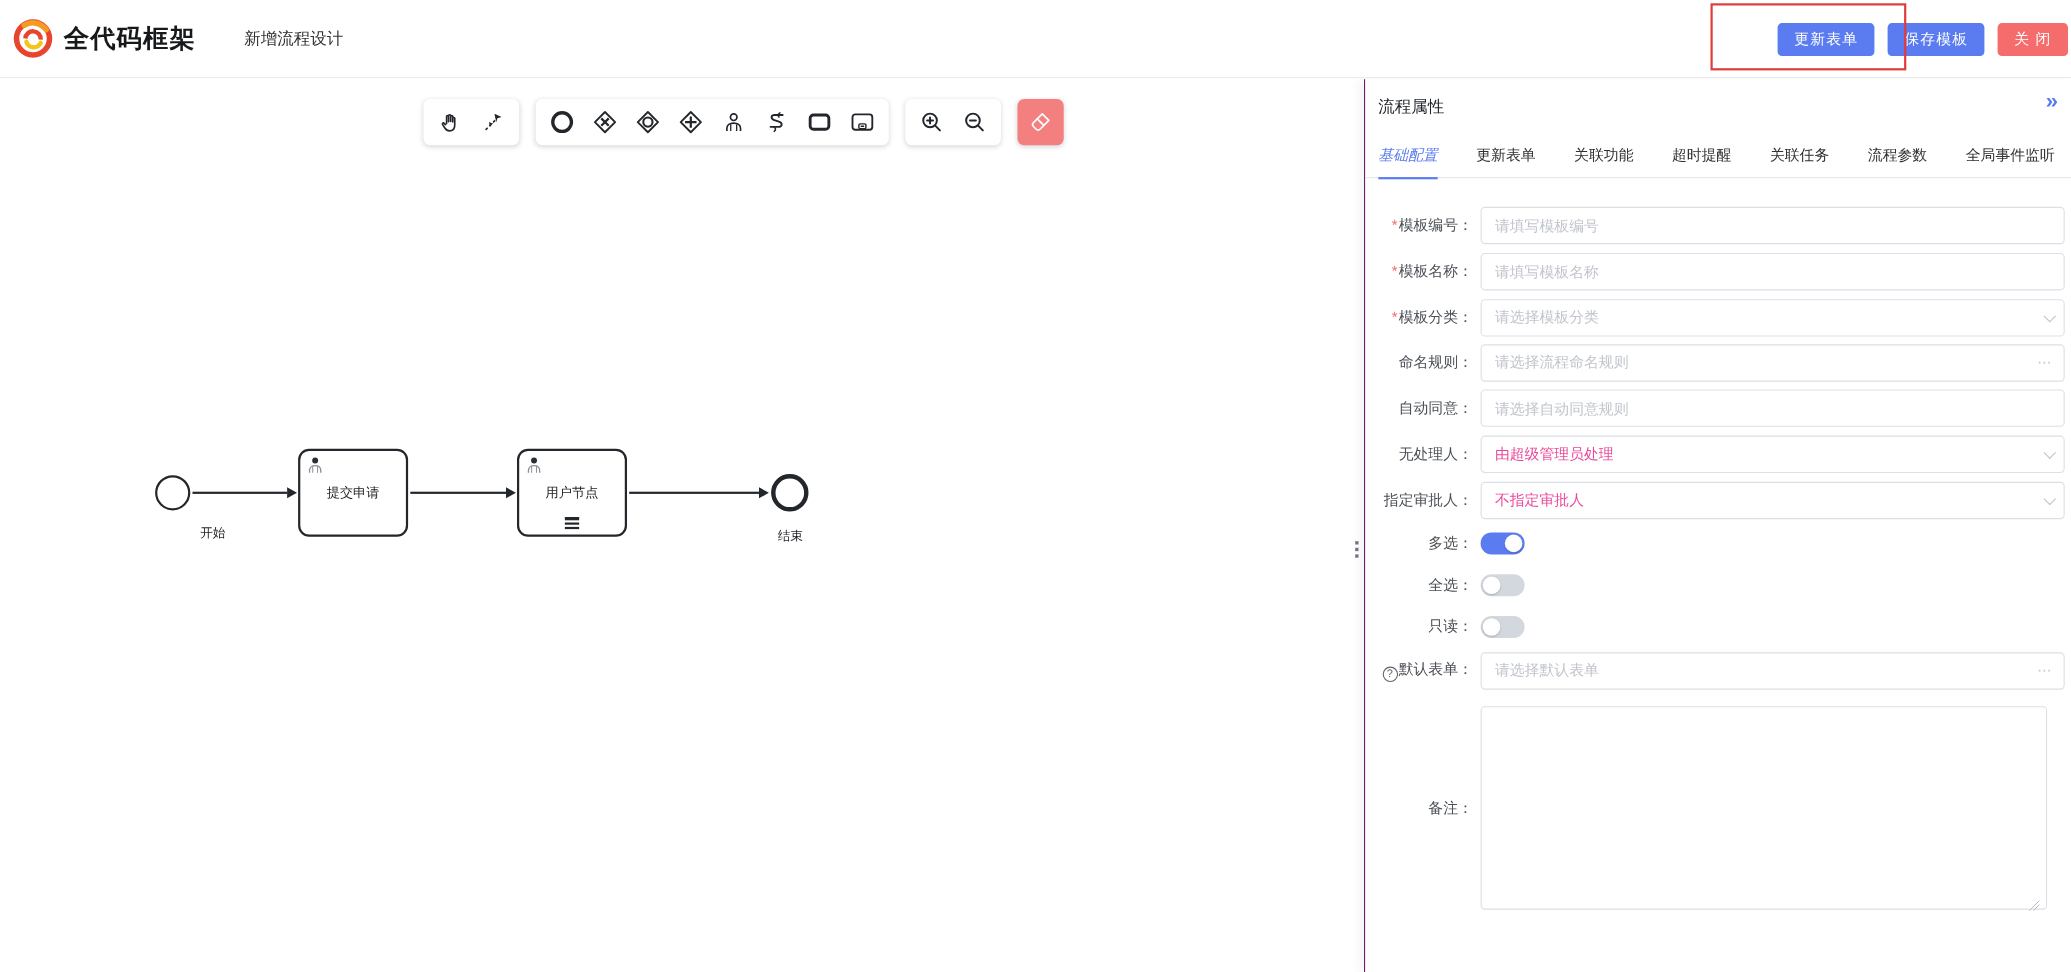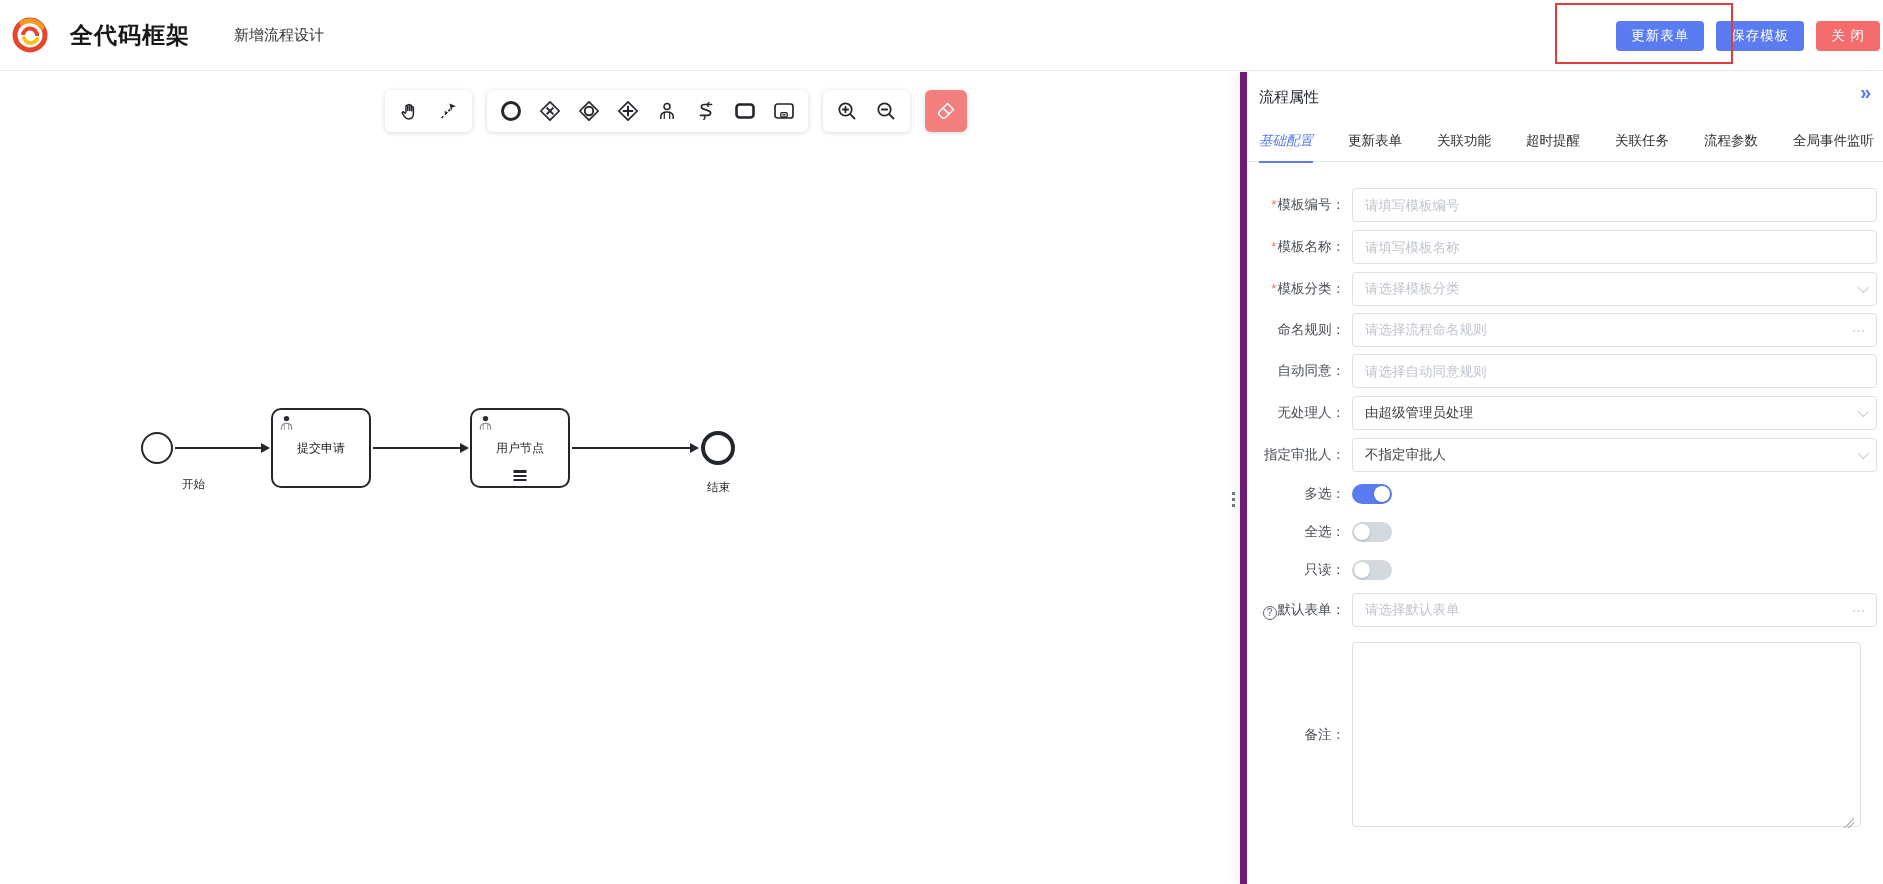--- a/index.html
+++ b/index.html
@@ -7,21 +7,21 @@
     --border:#dcdfe6; --ph:#c0c4cc; --text:#303133; --ink:#23262b;
   }
   *{box-sizing:border-box;margin:0;padding:0;}
   html,body{background:#fff;}
   body{font-family:"Liberation Sans","DejaVu Sans",sans-serif;color:var(--text);}
   #app{position:relative;width:1883px;height:884px;background:#fff;overflow:hidden;}
 
   
   .header{position:absolute;left:0;top:0;width:1883px;height:71px;background:#fff;border-bottom:1px solid #ececec;display:flex;align-items:center;z-index:5;}
   .logo{margin-left:10px;width:40px;height:40px;flex:0 0 auto;}
-  .brand{font-size:23px;font-weight:700;color:#17181a;margin-left:20px;letter-spacing:1px;}
+  .brand{font-size:23px;font-weight:700;color:#17181a;margin-left:8px;letter-spacing:1px;}
   .subtitle{font-size:15px;color:#303133;margin-left:44px;}
   .header-actions{position:absolute;right:3px;top:21px;display:flex;gap:12px;align-items:center;}
   .btn{height:30px;border:none;border-radius:4px;color:#fff;font-size:13.5px;padding:0 15px;cursor:pointer;font-family:inherit;letter-spacing:1px;}
   .btn-primary{background:var(--primary);}
   .btn-danger{background:var(--danger);}
   .annotation-box{position:absolute;left:1555px;top:3px;width:178px;height:61px;border:2px solid var(--annot);z-index:9;pointer-events:none;}
 
   
   .toolbar{position:absolute;top:90px;left:385px;display:flex;gap:15px;z-index:4;}
   .tool-card{background:#fff;border-radius:6px;box-shadow:0 1px 5px rgba(0,0,0,.16);height:42px;display:flex;align-items:center;padding:0 9px;gap:9px;}
@@ -40,37 +40,37 @@
   .mi-marker{position:absolute;left:50%;transform:translateX(-50%);bottom:5px;display:flex;flex-direction:column;gap:2px;}
   .mi-marker i{display:block;width:13px;height:2.2px;background:var(--ink);}
   .flow{position:absolute;height:2px;background:var(--ink);}
   .flow::after{content:'';position:absolute;right:-9px;top:-4px;border-left:9px solid var(--ink);border-top:5px solid transparent;border-bottom:5px solid transparent;}
 
   
   .divider-handle{position:absolute;left:1229px;top:489px;display:flex;flex-direction:column;gap:3px;z-index:6;cursor:col-resize;padding:3px;}
   .divider-handle i{width:3px;height:3px;background:#6e7480;display:block;}
 
   
-  .panel{position:absolute;left:1240px;top:72px;width:643px;height:812px;background:#fff;border-left:7px solid #701a75;box-shadow:-5px 0 10px rgba(0,0,0,.05);}
+  .panel{position:absolute;left:1240px;top:72px;width:643px;height:812px;background:#fff;border-left:1px solid #701a75;box-shadow:-5px 0 10px rgba(0,0,0,.05);}
   .panel-title{position:absolute;left:12px;top:16px;font-size:15px;font-weight:500;color:#1f2329;}
   .panel-collapse{position:absolute;right:12px;top:10px;color:var(--primary);font-size:20px;font-weight:700;cursor:pointer;line-height:1;}
   .tabs{position:absolute;left:0;top:48px;width:643px;height:42px;display:flex;align-items:center;gap:35px;padding:0 12px;border-bottom:1px solid #e4e7ed;}
   .tab{position:relative;font-size:13.5px;color:#303133;height:42px;display:flex;align-items:center;cursor:pointer;white-space:nowrap;}
   .tab.active{color:var(--primary);font-style:italic;}
   .tab.active::after{content:'';position:absolute;left:0;right:0;bottom:-1px;height:2px;background:var(--primary);}
 
   .row{position:absolute;left:0;right:6px;height:34px;display:flex;align-items:center;}
   .lbl{flex:0 0 98px;text-align:right;font-size:13.5px;color:#4a4f55;white-space:nowrap;display:inline-block;}
   .lbl .req{color:#f56c6c;margin-right:1px;}
   .help-ic{display:inline-block;width:14px;height:14px;border:1px solid #5f646b;border-radius:50%;font-size:10px;line-height:12px;text-align:center;color:#5f646b;vertical-align:-2px;margin-right:1px;}
   .ctl{flex:1;margin-left:7px;position:relative;height:34px;}
   .ipt{width:100%;height:34px;border:1px solid var(--border);border-radius:4px;background:#fff;font-size:13.5px;color:#303133;padding:0 12px;font-family:inherit;outline:none;display:flex;align-items:center;}
   input.ipt::placeholder{color:var(--ph);}
   .ipt .ph{color:var(--ph);}
-  .ipt .val{color:#404040;}
+  .ipt .val{color:#ec4899;}
   .sfx{position:absolute;right:11px;top:0;height:34px;display:flex;align-items:center;}
   .chev{width:8px;height:8px;border-right:1.6px solid var(--ph);border-bottom:1.6px solid var(--ph);transform:rotate(45deg) translateY(-2px);}
   .dots{color:var(--ph);font-size:13px;letter-spacing:1px;}
   .switch{width:40px;height:20px;border-radius:10px;background:#d3d7de;position:relative;cursor:pointer;transition:background .2s;}
   .switch .knob{position:absolute;top:2px;left:2px;width:16px;height:16px;border-radius:50%;background:#fff;box-shadow:0 1px 2px rgba(0,0,0,.2);}
   .switch.on{background:var(--primary);}
   .switch.on .knob{left:22px;}
   .row-textarea{position:absolute;left:0;right:22px;top:568px;height:189px;display:flex;align-items:center;}
   .ta{flex:1;margin-left:7px;height:185px;border:1px solid var(--border);border-radius:4px;resize:none;font-family:inherit;font-size:13.5px;padding:8px 12px;color:#303133;outline:none;position:relative;}
   .ta-grip{position:absolute;right:7px;bottom:1px;width:10px;height:10px;background:

